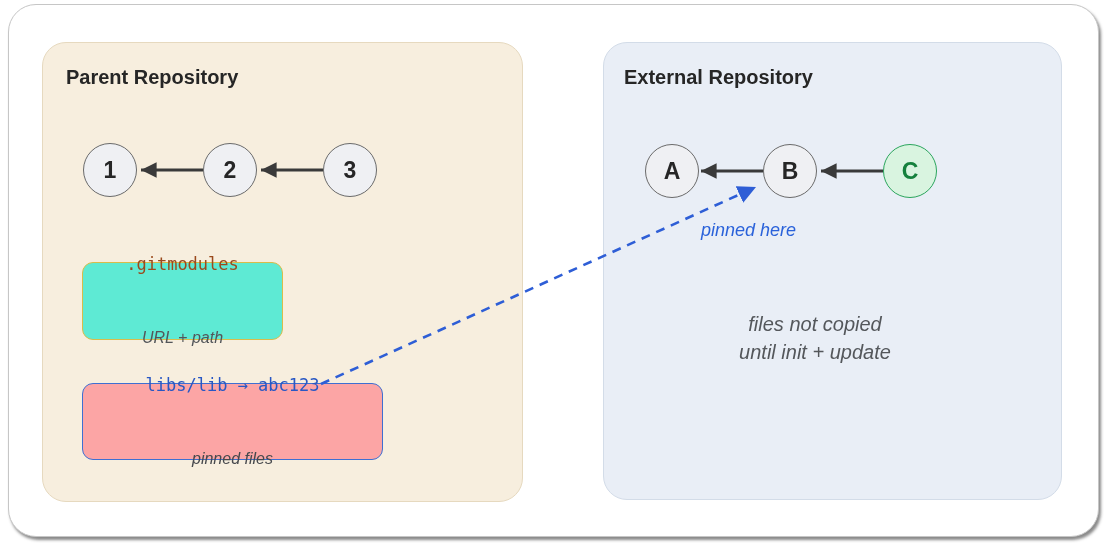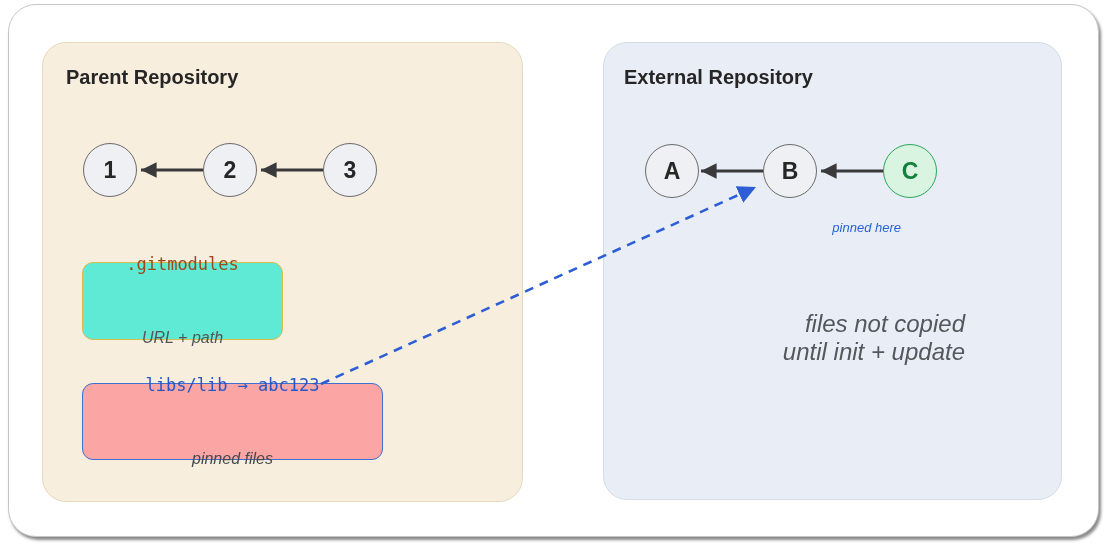--- a/index.html
+++ b/index.html
@@ -48,26 +48,26 @@
   }
   .box-blue{
     left:82px;top:383px;width:301px;height:77px;
     background:#fca5a5;border:1.5px solid #3e6fd2;
   }
   .code-line{font-family:"DejaVu Sans Mono", monospace;font-size:17px;}
   .box-yellow .code-line{color:#9a4a1d;}
   .box-blue .code-line{color:#2857c4;}
   .italic-line{font-style:italic;font-size:16px;color:#53565a;margin-top:48px;}
   .pinned-here{
-    position:absolute;left:701px;top:220px;width:200px;text-align:right;
-    font-style:italic;font-size:13px;color:#2a62da;
+    position:absolute;left:701px;top:220px;width:200px;text-align:left;
+    font-style:italic;font-size:18px;color:#2a62da;
   }
   .files-note{
-    position:absolute;left:665px;top:310px;width:300px;text-align:right;
-    font-style:italic;font-size:24px;color:#54575b;line-height:28px;
+    position:absolute;left:665px;top:310px;width:300px;text-align:center;
+    font-style:italic;font-size:20px;color:#54575b;line-height:28px;
   }
   svg.overlay{
     position:absolute;left:0;top:0;width:1105px;height:545px;
     pointer-events:none;
   }
 </style>
 </head>
 <body>
 
 <div class="card"></div>

